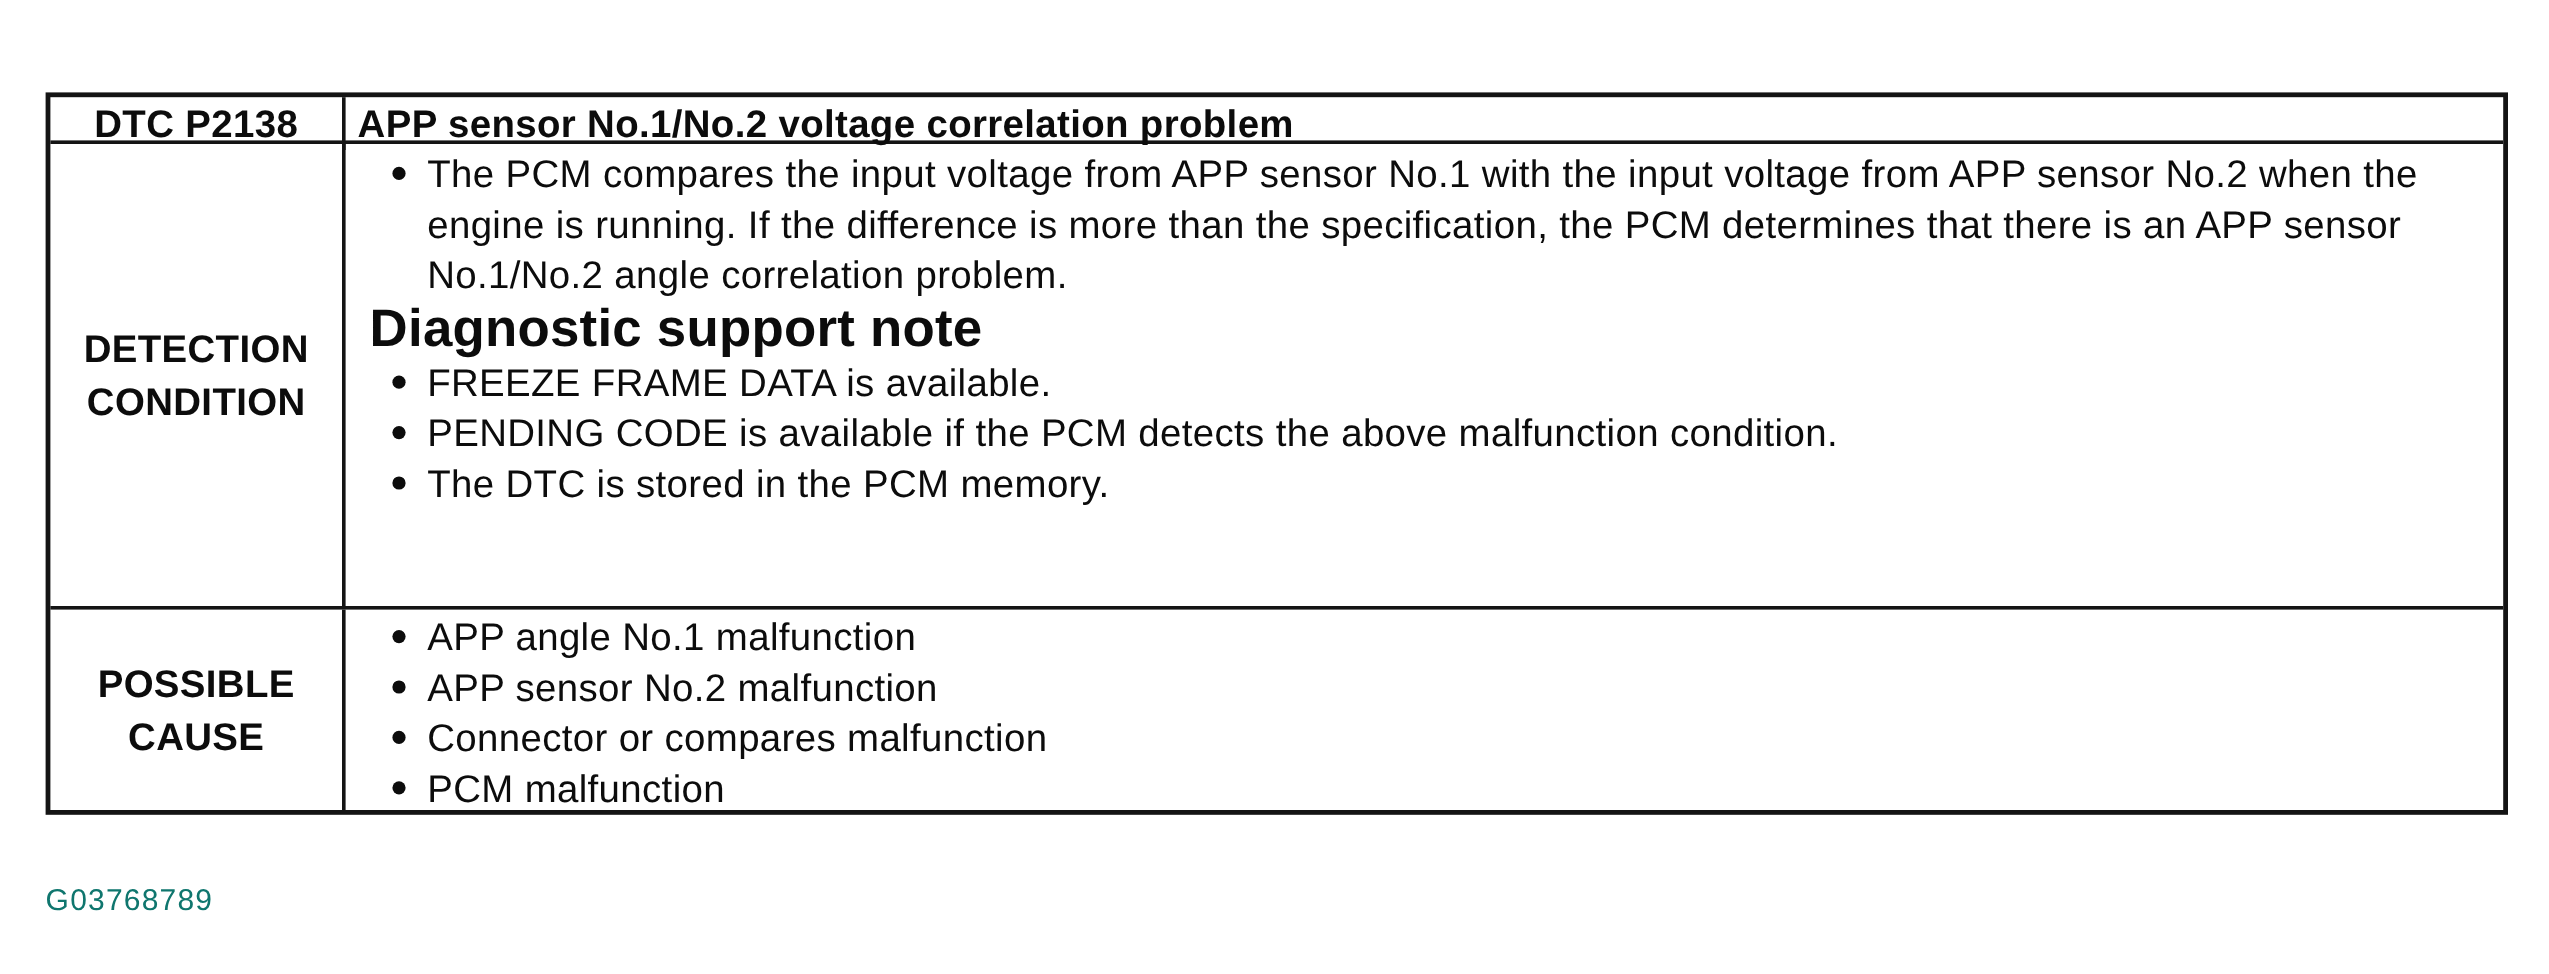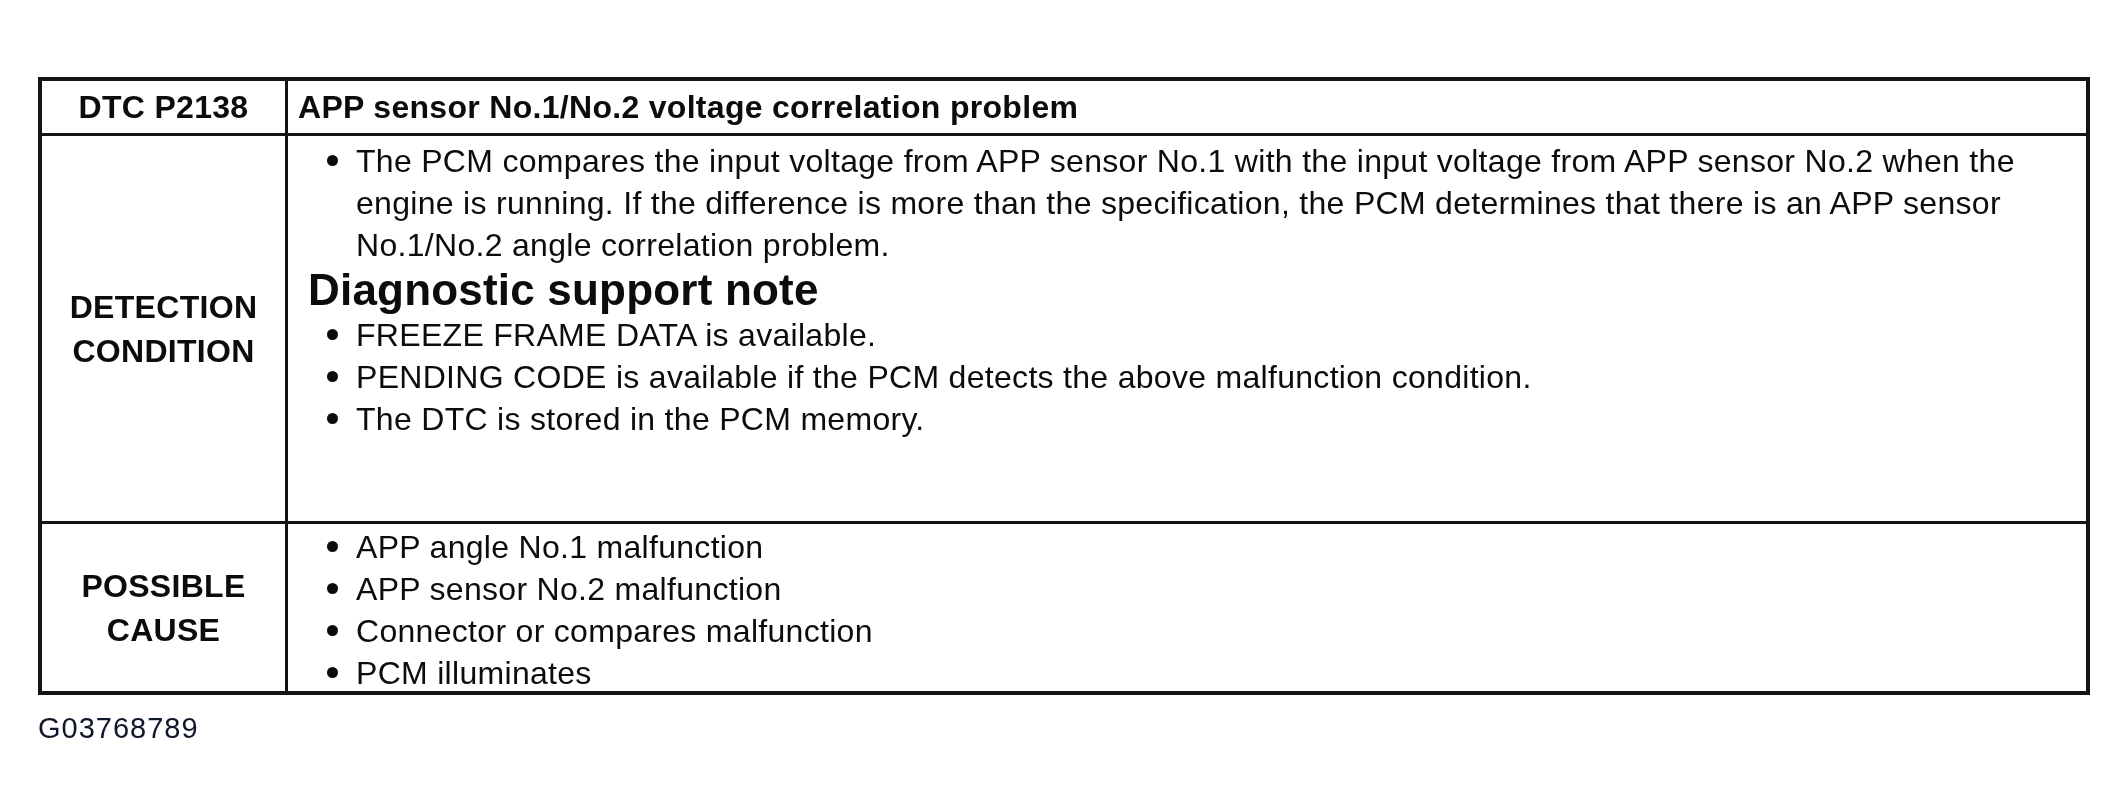--- a/index.html
+++ b/index.html
@@ -32,21 +32,21 @@
     display: flex;
     align-items: center;
     justify-content: center;
     text-align: center;
     font-weight: bold;
     font-size: 32px;
     line-height: 44px;
     letter-spacing: 0.3px;
     padding: 2px 8px;
   }
-  .header-row { height: 52px; }
+  .header-row { height: 36px; }
   .header-row .label-cell { line-height: 40px; }
   .header-desc {
     display: flex;
     align-items: center;
     font-weight: bold;
     font-size: 32px;
     letter-spacing: 0.3px;
     padding: 0 32px 0 10px;
     white-space: nowrap;
     overflow: hidden;
@@ -75,24 +75,24 @@
   }
   .note-heading {
     font-weight: bold;
     font-size: 44px;
     line-height: 48px;
     letter-spacing: 0.2px;
     padding-left: 2px;
   }
   .figure-code {
     position: absolute;
-    left: 38px; top: 712px;
-    font-size: 29px;
+    left: 38px; top: 736px;
+    font-size: 25px;
     letter-spacing: 1px;
-    color: #0f172a;
+    color: #0f766e;
   }
 </style>
 </head>
 <body>
 
 <div class="page">
 
   <div class="dtc-table">
 
     <div class="t-row header-row">
@@ -138,21 +138,21 @@
         <div class="bullet-item">
           <span class="bullet-dot"></span>
           <span>APP sensor No.2 malfunction</span>
         </div>
         <div class="bullet-item">
           <span class="bullet-dot"></span>
           <span>Connector or compares malfunction</span>
         </div>
         <div class="bullet-item">
           <span class="bullet-dot"></span>
-          <span>PCM illuminates</span>
+          <span>PCM malfunction</span>
         </div>
 
       </div>
     </div>
 
   </div>
 
   <div class="figure-code">G03768789</div>
 
 </div>

